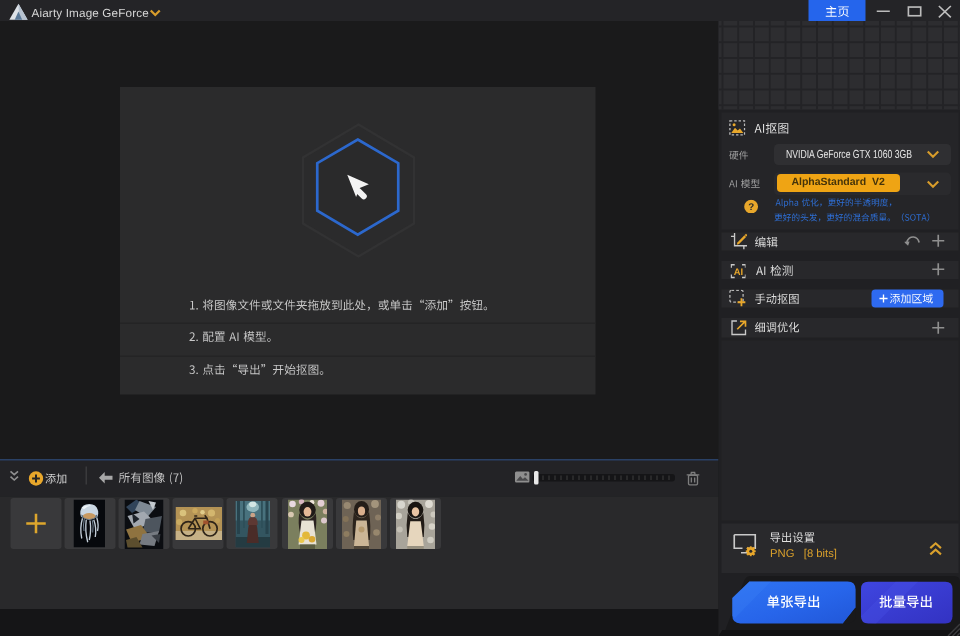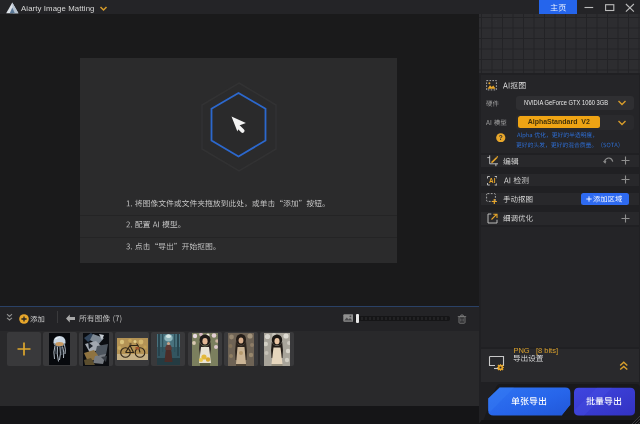--- a/index.html
+++ b/index.html
@@ -4,21 +4,21 @@
 html,body{width:640px;height:424px;background:#191a1b;overflow:hidden}
 body{font-family:"Liberation Sans",sans-serif;position:relative}
 .abs{position:absolute}
 </style></head><body>
 <div class="abs" style="left:0;top:0;width:640px;height:14px;background:#242427"></div>
 <svg class="abs" style="left:6px;top:2px" width="13" height="12" viewBox="0 0 13 12">
 <polygon points="6.3,0.5 12.4,11.2 0.2,11.2" fill="#dde2e8"></polygon>
 <polygon points="6.3,0.5 12.4,11.2 6.9,11.2" fill="#b6c2d0"></polygon>
 <polygon points="6.3,5.6 8.8,11.2 3.8,11.2" fill="#5b7998"></polygon>
 </svg>
-<div class="abs" style="left:21px;top:3.5px;font-size:7.8px;color:#d6d6d6;letter-spacing:0.1px">Aiarty Image Matting</div>
+<div class="abs" style="left:21px;top:3.5px;font-size:7.8px;color:#d6d6d6;letter-spacing:0.1px">Aiarty Image GeForce</div>
 <svg class="abs" style="left:99px;top:6px" width="9" height="6" viewBox="0 0 9 6">
     <polyline points="1.5,1 4.5,4 7.5,1" fill="none" stroke="#d79c2b" stroke-width="1.5"></polyline>
   </svg>
 <div class="abs" style="left:539px;top:0;width:37.5px;height:14px;background:#2565ec"></div>
 <svg style="position:absolute;left:549.6px;top:1.8px;overflow:visible" width="18" height="12" viewBox="0 -8.7 18 12">
     <path d="M0.8 -5.3H7.4V-4.6H0.8ZM1.2 -2.8H7V-2.2H1.2ZM0.5 -0.2H7.8V0.4H0.5ZM3.8 -4.8H4.4V0.1H3.8ZM3.1 -6.5 3.6 -6.9Q3.8 -6.7 4.1 -6.4Q4.4 -6.2 4.7 -6Q4.9 -5.7 5.1 -5.5L4.5 -5.1Q4.4 -5.3 4.2 -5.6Q3.9 -5.8 3.6 -6.1Q3.3 -6.3 3.1 -6.5Z M8.8 -6.4H15.9V-5.9H8.8ZM12 -6.1 12.7 -6Q12.5 -5.7 12.3 -5.3Q12.1 -4.9 12 -4.6L11.4 -4.7Q11.5 -4.9 11.6 -5.2Q11.7 -5.4 11.8 -5.7Q11.9 -5.9 12 -6.1ZM12 -3.8H12.6V-2.3Q12.6 -2 12.6 -1.6Q12.5 -1.3 12.3 -1Q12.1 -0.7 11.7 -0.4Q11.2 -0.1 10.6 0.2Q9.9 0.4 9 0.7Q9 0.6 8.9 0.5Q8.8 0.4 8.8 0.3Q8.7 0.2 8.6 0.2Q9.5 -0 10.1 -0.2Q10.7 -0.5 11.1 -0.7Q11.5 -1 11.7 -1.2Q11.9 -1.5 11.9 -1.8Q12 -2 12 -2.3ZM12.7 -0.9 13 -1.3Q13.4 -1.2 13.8 -1Q14.2 -0.8 14.5 -0.6Q14.9 -0.4 15.3 -0.2Q15.6 0 15.8 0.2L15.5 0.7Q15.2 0.5 14.9 0.3Q14.6 0.1 14.2 -0.1Q13.8 -0.3 13.4 -0.5Q13 -0.7 12.7 -0.9ZM9.6 -4.9H15.1V-1.1H14.4V-4.3H10.2V-1H9.6Z" fill="#ffffff"></path>
   </svg>
 <svg class="abs" style="left:583px;top:2px" width="12" height="11" viewBox="0 0 12 11">
     <line x1="1.5" y1="5.5" x2="10.2" y2="5.5" stroke="#bcbcbc" stroke-width="1.1"></line>
   </svg>
@@ -330,21 +330,21 @@
 <rect x="9.8" y="9.8" width="1.6" height="1.6" transform="rotate(45 10.6 10.6)"></rect>
 <rect x="13.6" y="13.6" width="1.6" height="1.6" transform="rotate(45 14.4 14.4)"></rect>
 <rect x="13.6" y="9.8" width="1.6" height="1.6" transform="rotate(45 14.4 10.6)"></rect>
 <rect x="9.8" y="13.6" width="1.6" height="1.6" transform="rotate(45 10.6 14.4)"></rect>
 <circle cx="12.5" cy="12.5" r="1" fill="#29292c"></circle>
     </g>
 </svg>
 <svg style="position:absolute;left:513.4px;top:353.2px;overflow:visible" width="32" height="11" viewBox="0 -8.1 32 11">
     <path d="M0.5 -2.2H7.2V-1.7H0.5ZM4.9 -2.8H5.5V-0.1Q5.5 0.2 5.4 0.3Q5.4 0.4 5.1 0.5Q4.9 0.6 4.6 0.6Q4.2 0.6 3.7 0.6Q3.7 0.5 3.6 0.3Q3.5 0.2 3.5 0.1Q3.8 0.1 4 0.1Q4.3 0.1 4.5 0.1Q4.7 0.1 4.7 0.1Q4.8 0.1 4.9 0Q4.9 0 4.9 -0.1ZM1.6 -1.4 2 -1.7Q2.2 -1.5 2.5 -1.3Q2.7 -1.1 2.9 -0.8Q3.1 -0.6 3.3 -0.4L2.8 -0Q2.7 -0.2 2.5 -0.5Q2.3 -0.7 2.1 -0.9Q1.8 -1.2 1.6 -1.4ZM1 -5.9H1.6V-3.9Q1.6 -3.7 1.7 -3.6Q1.8 -3.5 2 -3.5Q2.2 -3.5 2.6 -3.5Q2.7 -3.5 2.9 -3.5Q3.2 -3.5 3.5 -3.5Q3.8 -3.5 4.1 -3.5Q4.4 -3.5 4.7 -3.5Q5 -3.5 5.3 -3.5Q5.5 -3.5 5.7 -3.5Q6 -3.5 6.1 -3.5Q6.3 -3.6 6.3 -3.7Q6.4 -3.9 6.4 -4.1Q6.6 -4.1 6.7 -4Q6.9 -4 7 -4Q7 -3.6 6.8 -3.4Q6.7 -3.2 6.4 -3.1Q6.2 -3 5.7 -3Q5.6 -3 5.4 -3Q5.2 -3 4.8 -3Q4.5 -3 4.2 -3Q3.8 -3 3.5 -3Q3.2 -3 3 -3Q2.7 -3 2.7 -3Q2 -3 1.7 -3.1Q1.3 -3.1 1.2 -3.3Q1 -3.5 1 -3.9ZM1.2 -4.8H5.7V-5.6H1V-6.1H6.3V-4.3H1.2Z M11.1 -6.4H11.7V-0.1H11.1ZM13.8 -2.6H14.4V0.6H13.8ZM8.7 -5.7H9.3V-3.6H13.5V-5.7H14.1V-3.1H8.7ZM8.4 -2.6H9V-0.4H14.1V0.2H8.4Z M16.1 -5.9 16.5 -6.2Q16.7 -6.1 16.9 -5.9Q17.2 -5.7 17.3 -5.5Q17.5 -5.3 17.7 -5.1L17.3 -4.7Q17.2 -4.9 17 -5.1Q16.8 -5.3 16.6 -5.5Q16.3 -5.7 16.1 -5.9ZM16.5 0.5 16.4 -0.1 16.6 -0.3 18 -1.3Q18 -1.2 18.1 -1.1Q18.2 -0.9 18.2 -0.9Q17.7 -0.5 17.4 -0.2Q17.1 -0 16.9 0.1Q16.7 0.3 16.7 0.3Q16.6 0.4 16.5 0.5ZM15.5 -4H16.9V-3.4H15.5ZM19.1 -6.1H21.1V-5.6H19.1ZM18.1 -3H21.7V-2.5H18.1ZM21.5 -3H21.6L21.7 -3.1L22 -2.9Q21.8 -2.1 21.4 -1.6Q21 -1 20.5 -0.6Q20 -0.1 19.3 0.1Q18.7 0.4 18.1 0.6Q18 0.5 18 0.4Q17.9 0.2 17.8 0.1Q18.4 -0 19 -0.3Q19.6 -0.5 20.1 -0.9Q20.6 -1.3 20.9 -1.8Q21.3 -2.3 21.5 -2.9ZM18.9 -2.6Q19.2 -1.9 19.7 -1.4Q20.2 -0.8 20.9 -0.4Q21.6 -0.1 22.5 0.1Q22.5 0.2 22.4 0.3Q22.3 0.4 22.3 0.5Q22.2 0.5 22.2 0.6Q20.8 0.3 19.9 -0.5Q18.9 -1.3 18.4 -2.5ZM18.9 -6.1H19.5V-5.3Q19.5 -4.9 19.4 -4.5Q19.3 -4.1 19 -3.8Q18.7 -3.5 18.1 -3.2Q18.1 -3.3 18 -3.3Q18 -3.4 17.9 -3.5Q17.8 -3.6 17.8 -3.6Q18.3 -3.8 18.5 -4.1Q18.8 -4.4 18.8 -4.7Q18.9 -5 18.9 -5.3ZM20.8 -6.1H21.4V-4.3Q21.4 -4.2 21.4 -4.1Q21.4 -4.1 21.5 -4.1Q21.5 -4.1 21.6 -4.1Q21.8 -4.1 21.9 -4.1Q22 -4.1 22 -4.1Q22.1 -4.1 22.2 -4.1Q22.3 -4.1 22.4 -4.1Q22.4 -4 22.4 -3.8Q22.4 -3.7 22.4 -3.6Q22.4 -3.6 22.3 -3.6Q22.1 -3.6 22 -3.6Q22 -3.6 21.9 -3.6Q21.7 -3.6 21.6 -3.6Q21.5 -3.6 21.5 -3.6Q21.2 -3.6 21.1 -3.6Q20.9 -3.7 20.9 -3.9Q20.8 -4.1 20.8 -4.4ZM16.5 0.5Q16.5 0.4 16.5 0.3Q16.4 0.2 16.3 0.1Q16.3 0 16.2 -0Q16.3 -0.1 16.4 -0.2Q16.5 -0.3 16.5 -0.4Q16.6 -0.5 16.6 -0.7V-4H17.2V-0.2Q17.2 -0.2 17.1 -0.2Q17 -0.1 16.8 0Q16.7 0.1 16.6 0.3Q16.5 0.4 16.5 0.5Z M27.8 -5.7V-5H29V-5.7ZM26 -5.7V-5H27.2V-5.7ZM24.2 -5.7V-5H25.4V-5.7ZM23.7 -6.1H29.6V-4.6H23.7ZM23.3 -4.1H29.8V-3.7H23.3ZM26.3 -4.7 26.9 -4.7Q26.8 -4.3 26.7 -3.8Q26.6 -3.4 26.5 -3.1H26Q26 -3.3 26.1 -3.6Q26.1 -3.9 26.2 -4.2Q26.2 -4.5 26.3 -4.7ZM23.2 -0H30V0.4H23.2ZM24.5 -2.4H28.7V-2.1H24.5ZM24.6 -1.7H28.6V-1.3H24.6ZM24.6 -0.9H28.7V-0.5H24.6ZM24.2 -3.2H28.9V0.2H28.4V-2.9H24.8V0.2H24.2Z" fill="#e2e2e2"></path>
   </svg>
-<div class="abs" style="left:513.4px;top:346px;width:90px;font-size:7.5px;color:#d9a02c;white-space:nowrap">PNG&nbsp;&nbsp; [8 bits]</div>
+<div class="abs" style="left:513.4px;top:364px;width:90px;font-size:7.5px;color:#d9a02c;white-space:nowrap">PNG&nbsp;&nbsp; [8 bits]</div>
 <svg class="abs" style="left:618.5px;top:360.5px" width="9.5" height="10" viewBox="0 0 9.5 10">
 <path d="M1.2 4.4 L4.75 1.2 L8.3 4.4 M1.2 8.6 L4.75 5.4 L8.3 8.6" fill="none" stroke="#d9a02c" stroke-width="1.4"></path>
 </svg>
 <svg class="abs" style="left:479px;top:381px" width="161" height="43" viewBox="0 0 161 43">
 <path d="M21 3 H157 Q161 3 161 7 V43 H3 L16.5 7.5 Q18 3 21 3 Z" fill="#19191b"></path>
 <path d="M0 43 L161 43 L161 39 L2.5 39 Z" fill="#111113"></path>
 <defs>
 <linearGradient id="bg1" x1="0" y1="0" x2="1" y2="1">
 <stop offset="0" stop-color="#2f74f2"></stop>
         <stop offset="0.55" stop-color="#2765ea"></stop>

